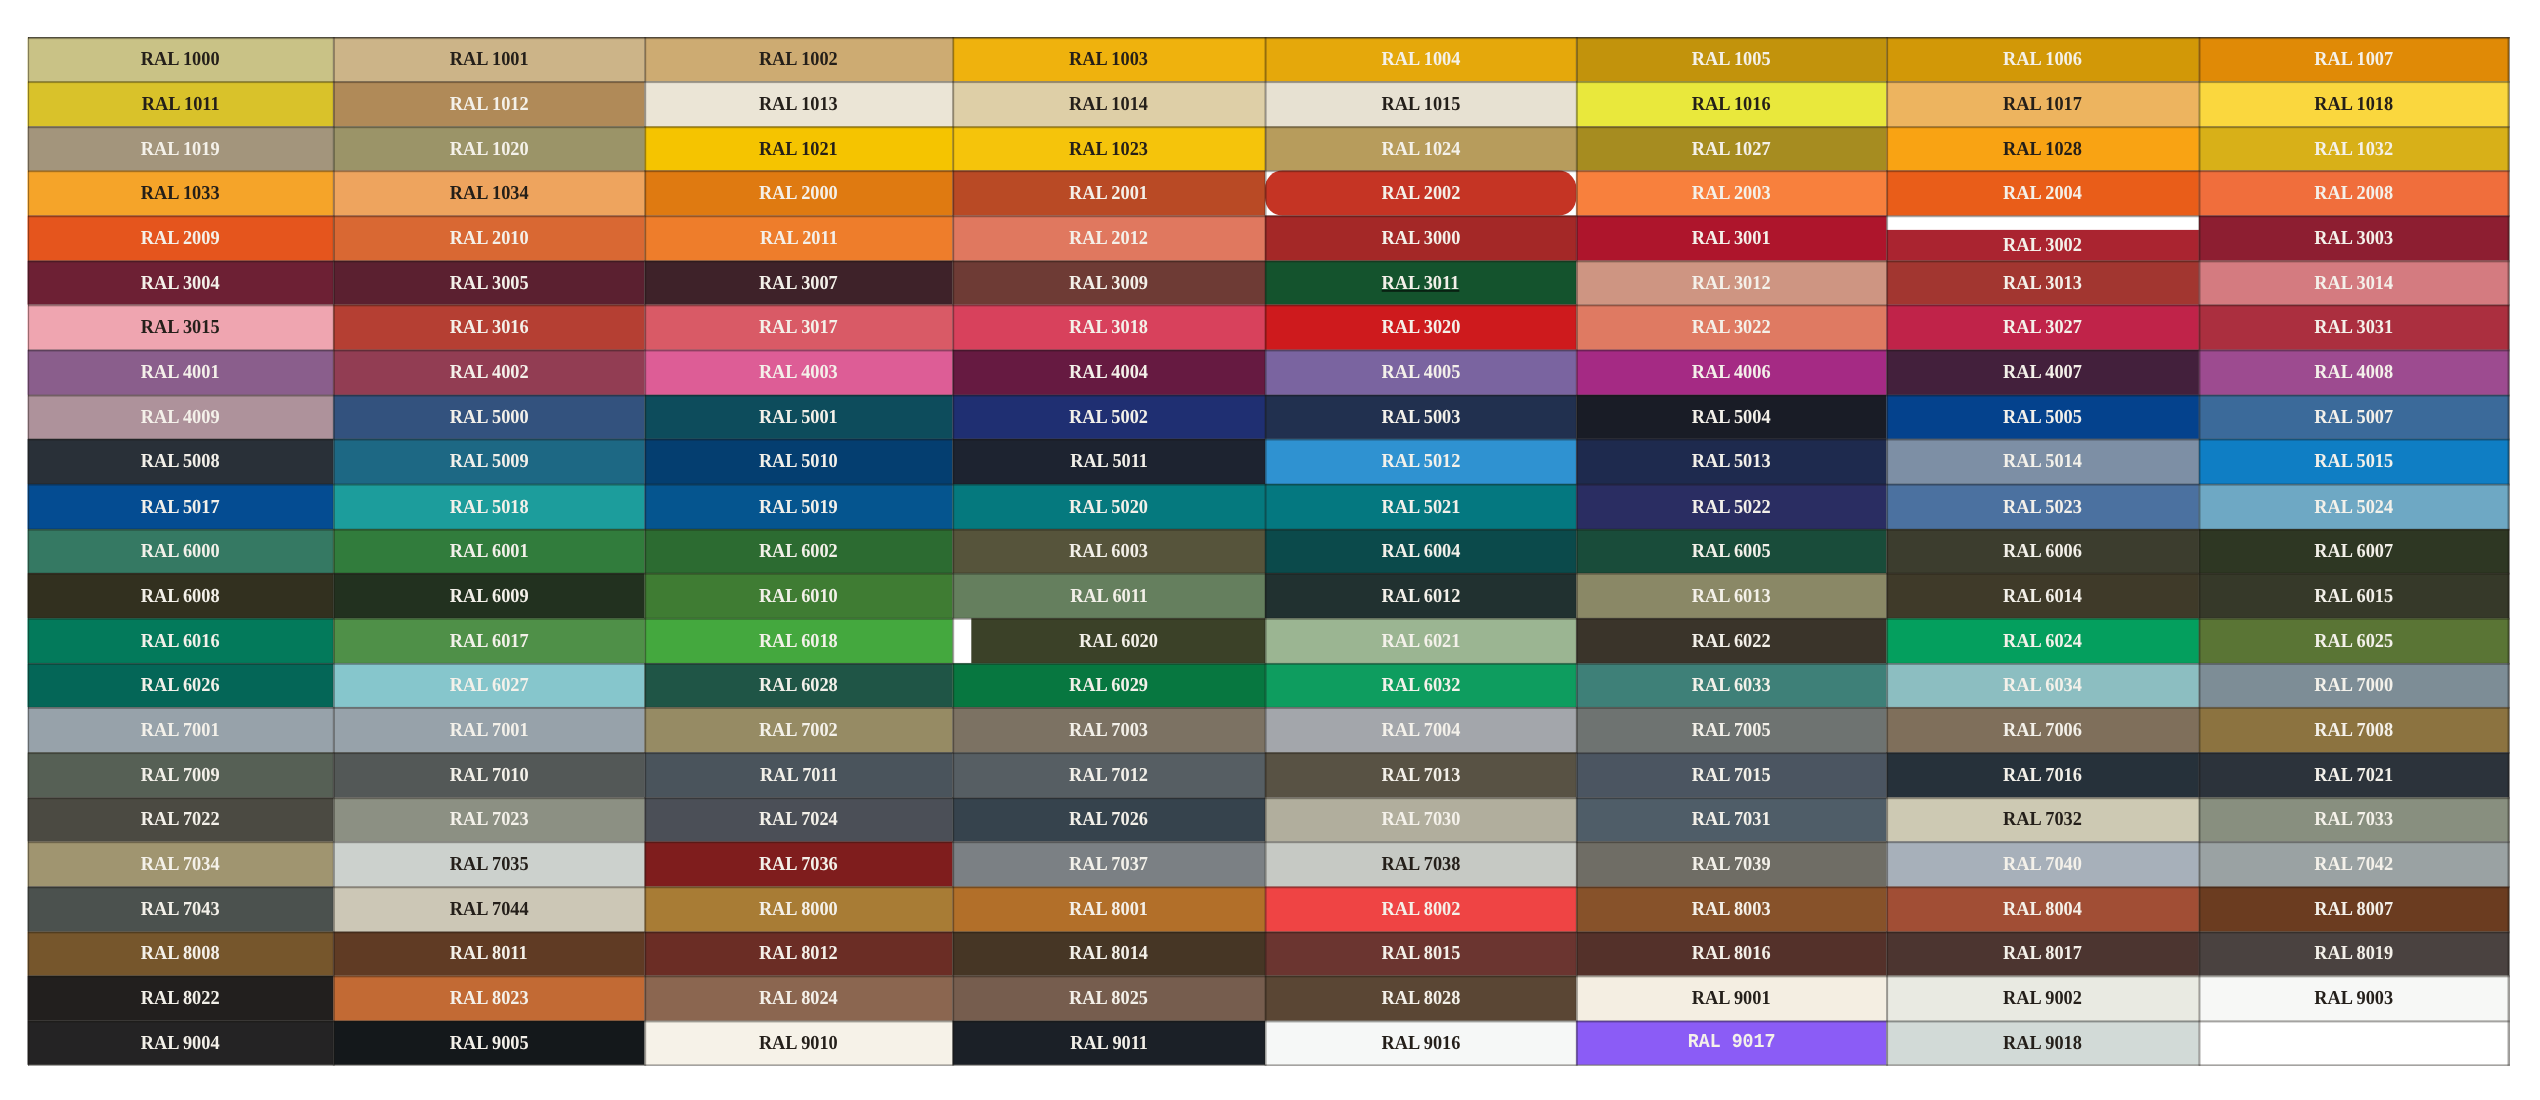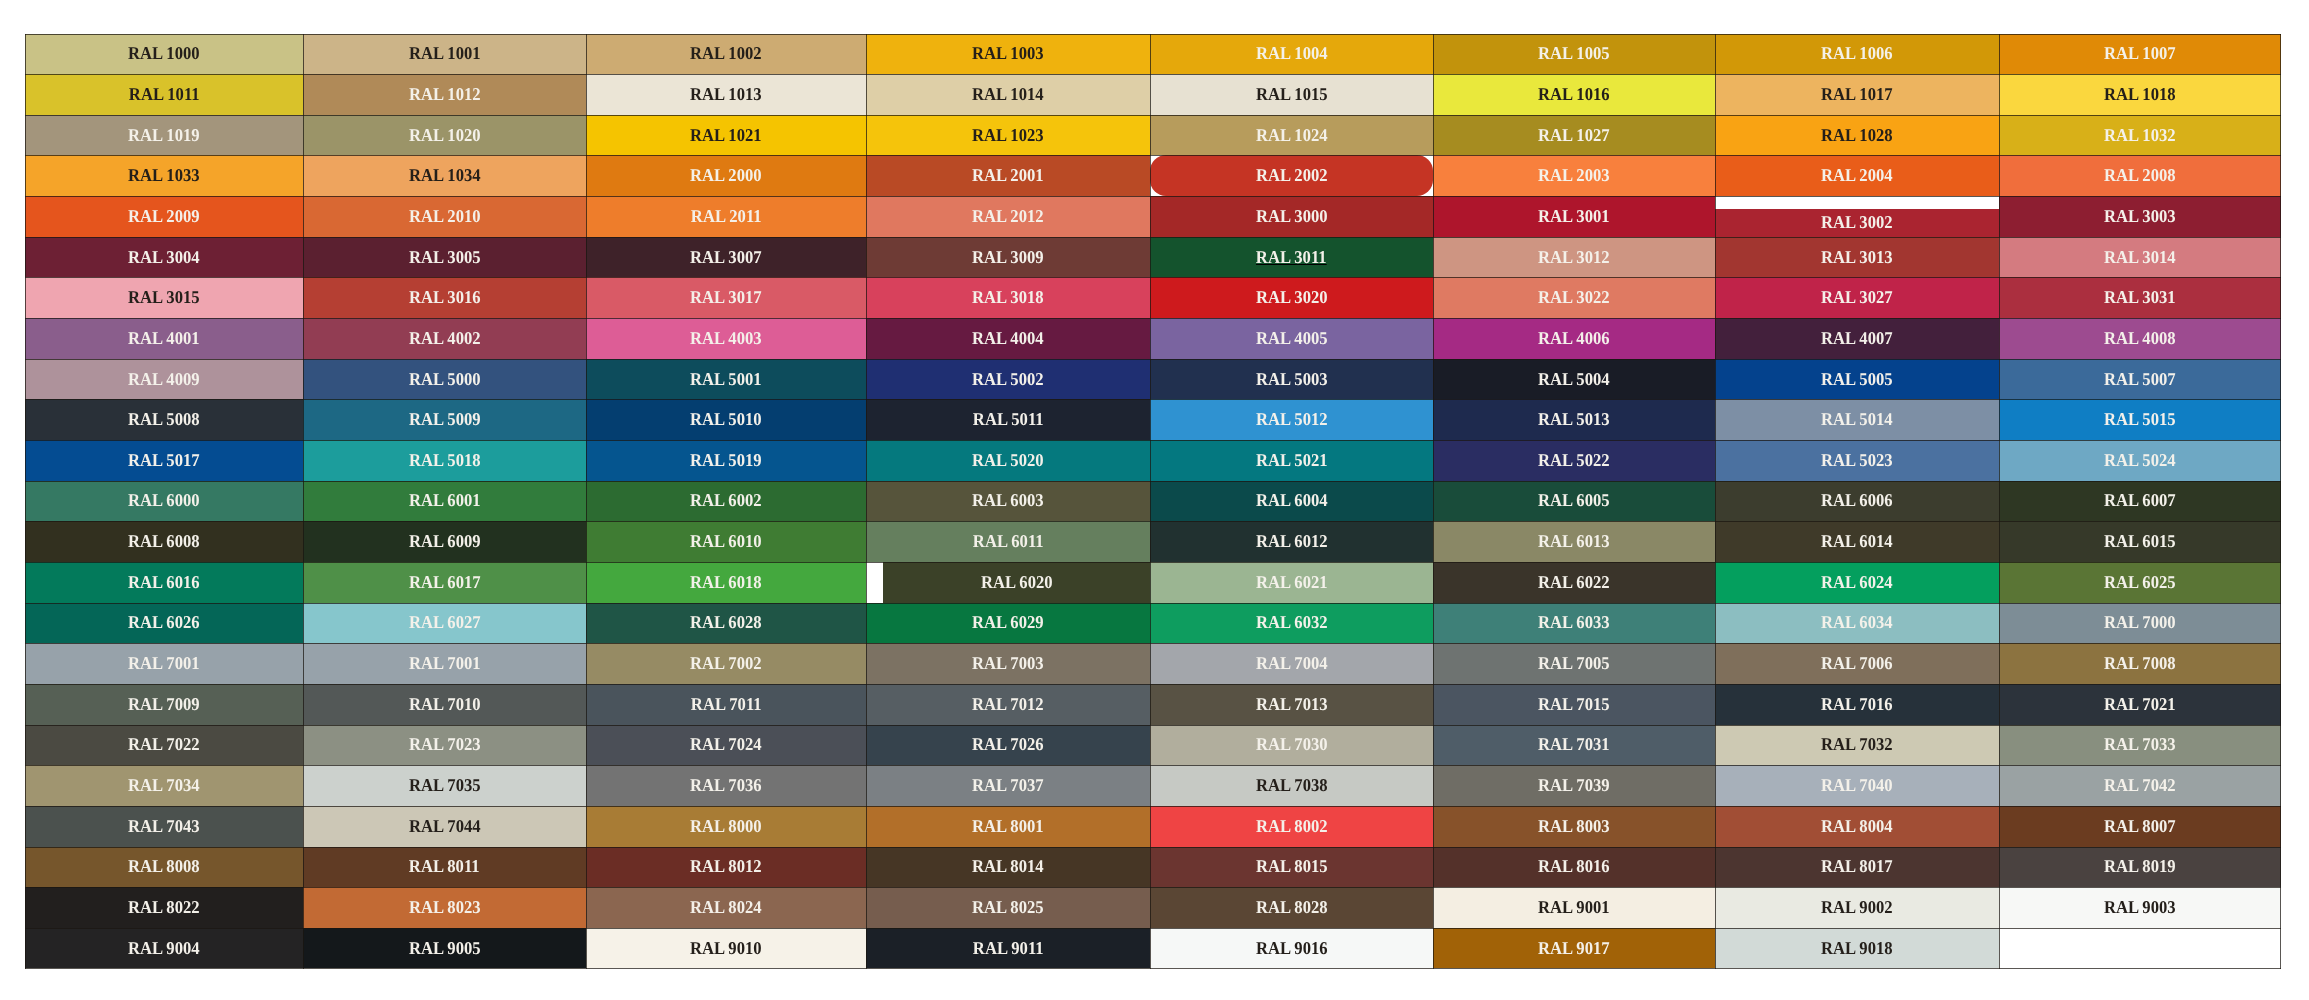--- a/index.html
+++ b/index.html
@@ -455,21 +455,21 @@
       </div>
   <div class="cell" style="background-color: rgb(136, 143, 127);">
         <span class="lbl" style="color: rgb(244, 241, 234);">RAL 7033</span>
       </div>
   <div class="cell" style="background-color: rgb(160, 149, 112);">
         <span class="lbl" style="color: rgb(244, 241, 234);">RAL 7034</span>
       </div>
   <div class="cell" style="background-color: rgb(204, 209, 205);">
         <span class="lbl" style="color: rgb(36, 31, 26);">RAL 7035</span>
       </div>
-  <div class="cell" style="background-color: #737373;">
+  <div class="cell" style="background-color: #7f1d1d;">
         <span class="lbl" style="color: rgb(244, 241, 234);">RAL 7036</span>
       </div>
   <div class="cell" style="background-color: rgb(123, 128, 132);">
         <span class="lbl" style="color: rgb(244, 241, 234);">RAL 7037</span>
       </div>
   <div class="cell" style="background-color: rgb(198, 201, 196);">
         <span class="lbl" style="color: rgb(36, 31, 26);">RAL 7038</span>
       </div>
   <div class="cell" style="background-color: rgb(111, 109, 101);">
         <span class="lbl" style="color: rgb(244, 241, 234);">RAL 7039</span>
@@ -560,21 +560,21 @@
       </div>
   <div class="cell" style="background-color: rgb(246, 242, 232);">
         <span class="lbl" style="color: rgb(36, 31, 26);">RAL 9010</span>
       </div>
   <div class="cell" style="background-color: rgb(27, 32, 39);">
         <span class="lbl" style="color: rgb(244, 241, 234);">RAL 9011</span>
       </div>
   <div class="cell" style="background-color: rgb(246, 248, 247);">
         <span class="lbl" style="color: rgb(36, 31, 26);">RAL 9016</span>
       </div>
-  <div class="cell" style="background-color: #a16207;">
+  <div class="cell" style="background-color: #8b5cf6; font-family: Liberation Mono, monospace;">
         <span class="lbl" style="color: rgb(244, 241, 234);">RAL 9017</span>
       </div>
   <div class="cell" style="background-color: rgb(210, 218, 215);">
         <span class="lbl" style="color: rgb(36, 31, 26);">RAL 9018</span>
       </div>
   </div>
   <div id="rules">
   <i class="v" style="left:0.00px"></i>
   <i class="v" style="left:278.90px"></i>
   <i class="v" style="left:561.50px"></i>

